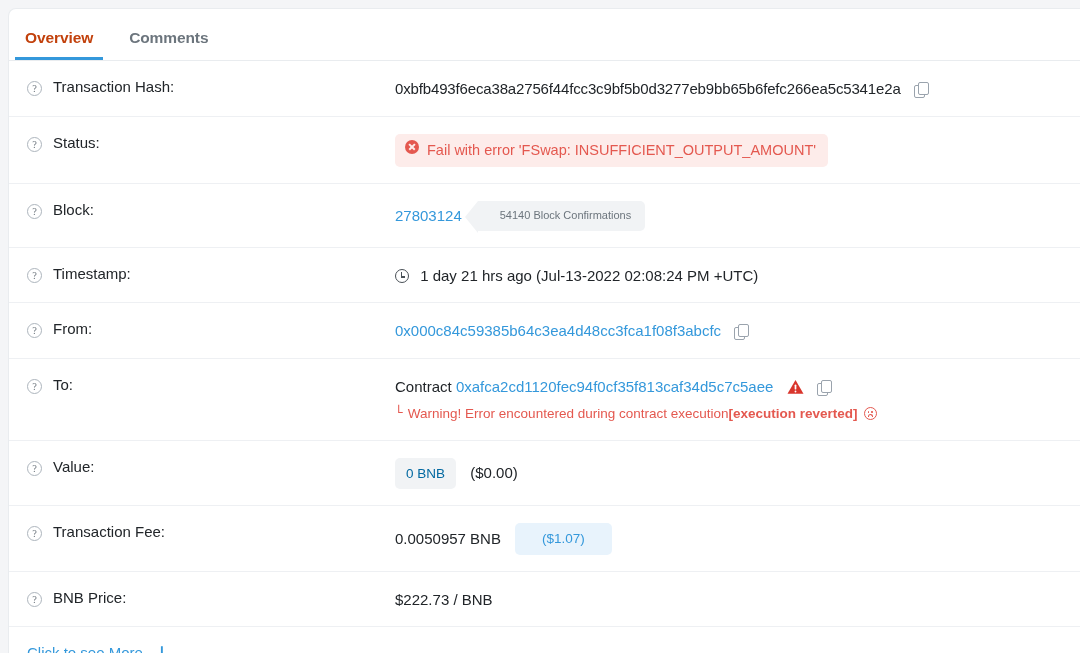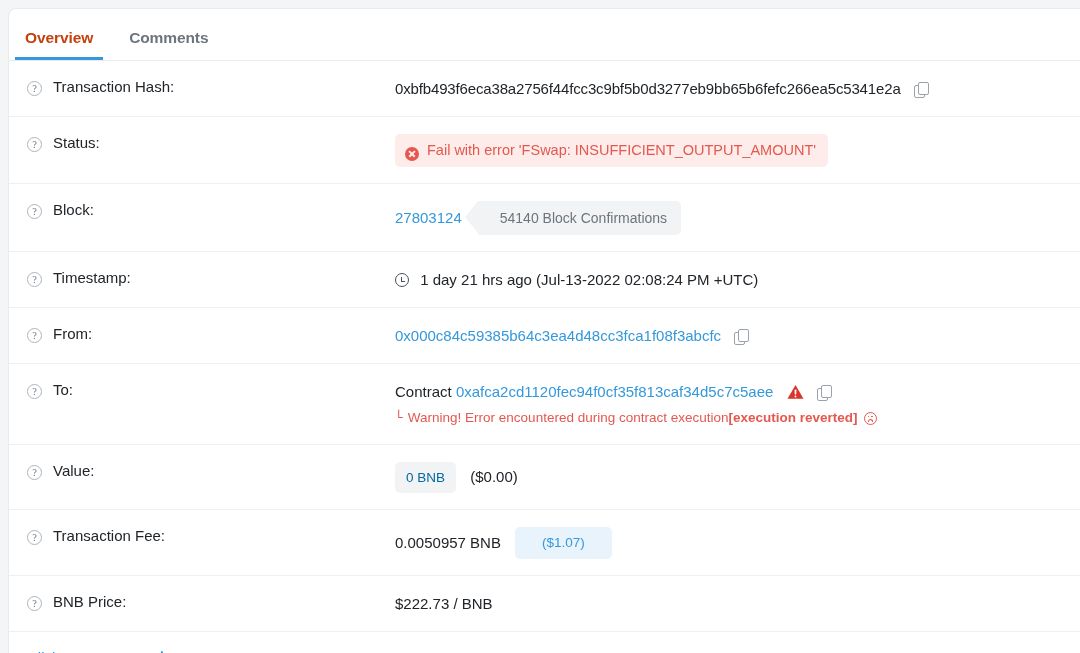--- a/index.html
+++ b/index.html
@@ -115,21 +115,21 @@
     position: absolute;
     border: 1.3px solid #9aa3ad;
     border-radius: 2px;
   }
   .copy::before { left: 0; top: 3px; width: 9px; height: 11px; background: #fff; }
   .copy::after  { left: 4px; top: 0; width: 9px; height: 11px; background: #fff; }
 
   
   .status-pill {
     display: inline-flex;
-    align-items: flex-end;
+    align-items: flex-start;
     background: #fdecea;
     color: #e4584f;
     border-radius: 5px;
     padding: 6px 12px 6px 10px;
     font-size: 14.5px;
   }
   .x-circle {
     flex: 0 0 auto;
     width: 14px; height: 14px;
     border-radius: 50%;
@@ -147,21 +147,21 @@
   .x-circle::before { transform: rotate(45deg); }
   .x-circle::after  { transform: rotate(-45deg); }
 
   
   .block-wrap { display: flex; align-items: center; }
   .confirm-badge {
     position: relative;
     margin-left: 16px;
     background: #f1f3f5;
     color: #6c757d;
-    font-size: 14px;
+    font-size: 11px;
     padding: 7px 14px 7px 22px;
     border-radius: 0 5px 5px 0;
   }
   .confirm-badge::before {
     content: "";
     position: absolute;
     left: -13px; top: 0;
     width: 0; height: 0;
     border-top: 16px solid transparent;
     border-bottom: 16px solid transparent;

